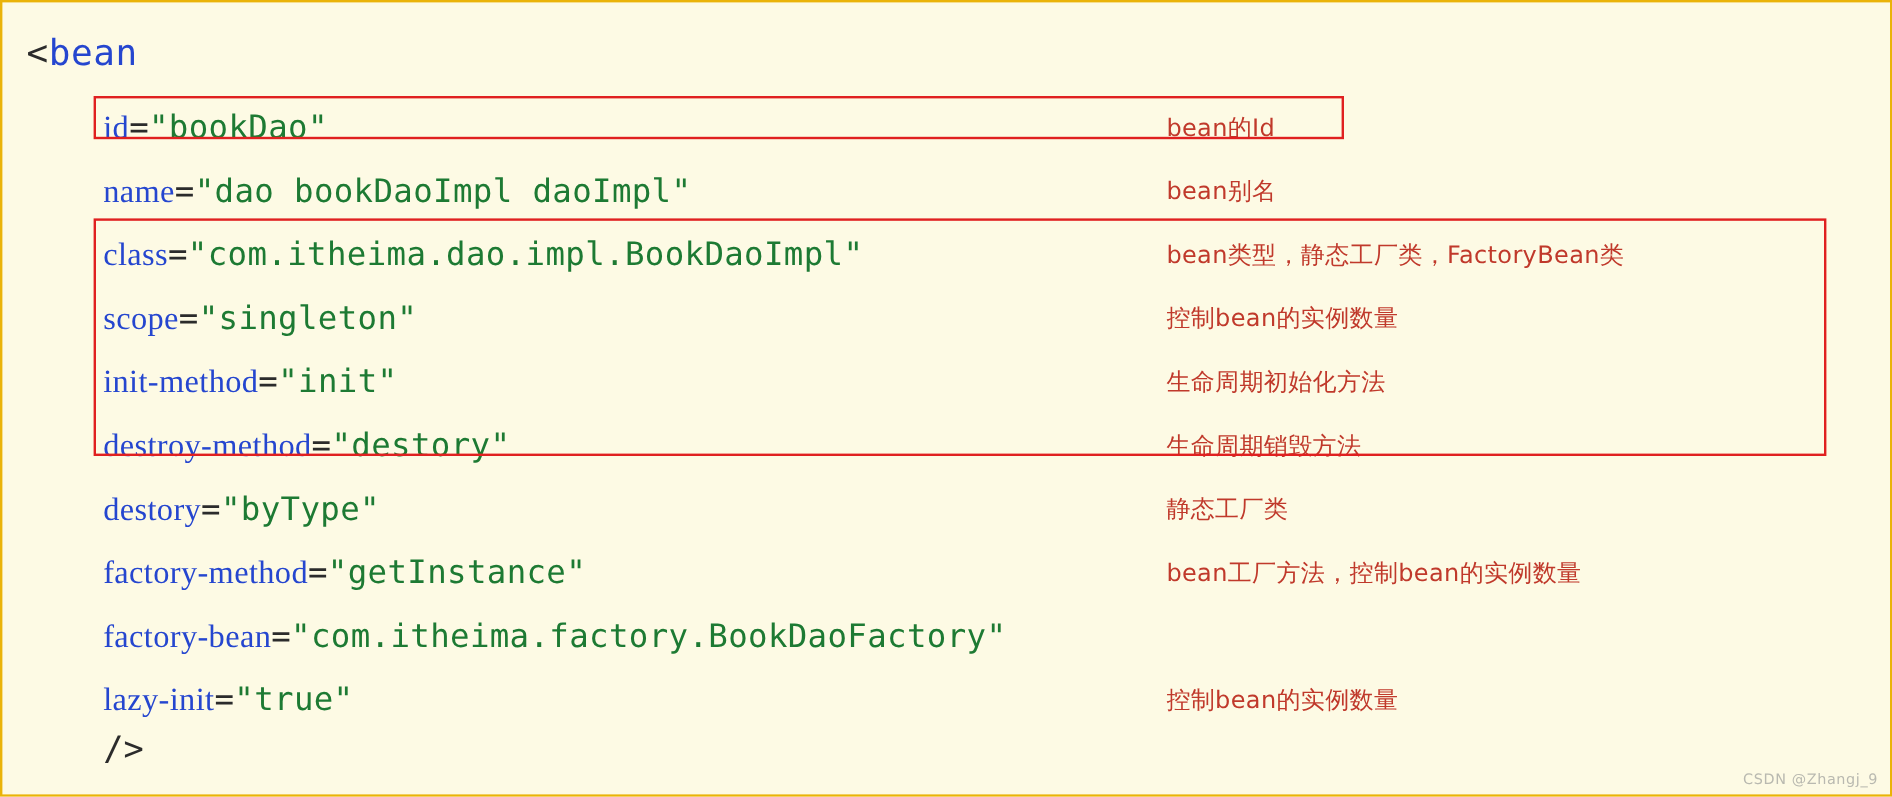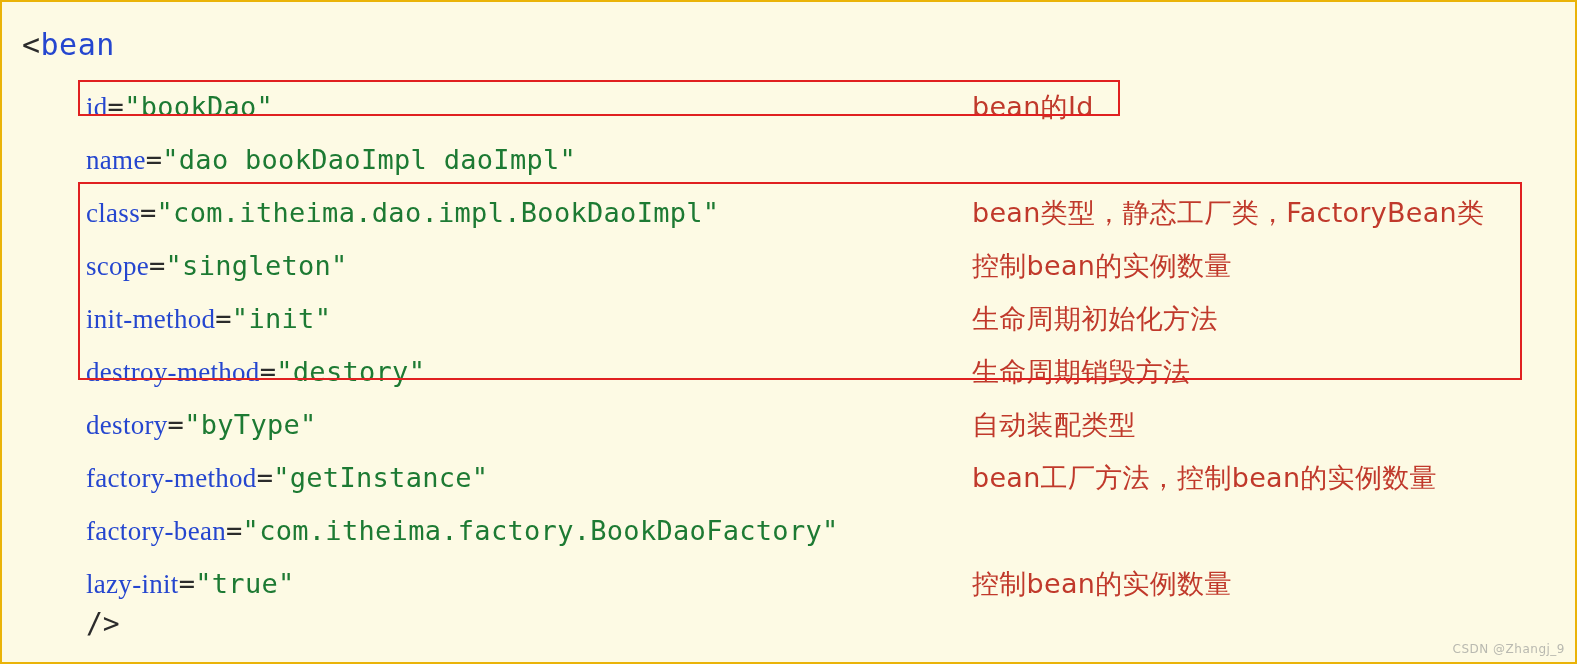--- a/index.html
+++ b/index.html
@@ -50,21 +50,21 @@
     letter-spacing: 0.3px;
   }
   .attr   { color: #2546cf; font-family: Liberation Serif, serif; }
   .eq     { color: #2b2b2b; }
   .val    { color: #1d7a33; }
 
   .note {
     position: absolute;
     left: 970px;
     top: 0;
-    font-size: 27px;
+    font-size: 20px;
     line-height: 53px;
     white-space: pre;
     color: #c0392b;
     font-family: "DejaVu Sans", sans-serif;
     letter-spacing: 0.3px;
   }
 
   
   .close-tag {
     position: absolute;
@@ -104,40 +104,41 @@
 
   <div class="root-tag"><span class="punc">&lt;</span><span class="tagname">bean</span></div>
 
   <div id="rows">
       <div class="row" style="top: 78px;">
         <div class="code"><span class="attr">id</span><span class="eq">=</span><span class="val">"bookDao"</span></div>
         <div class="note">bean的Id</div>
       </div>
       <div class="row" style="top: 131px;">
         <div class="code"><span class="attr">name</span><span class="eq">=</span><span class="val">"dao bookDaoImpl daoImpl"</span></div>
+        <div class="note">bean别名</div>
       </div>
       <div class="row" style="top: 184px;">
         <div class="code"><span class="attr">class</span><span class="eq">=</span><span class="val">"com.itheima.dao.impl.BookDaoImpl"</span></div>
         <div class="note">bean类型，静态工厂类，FactoryBean类</div>
       </div>
       <div class="row" style="top: 237px;">
         <div class="code"><span class="attr">scope</span><span class="eq">=</span><span class="val">"singleton"</span></div>
         <div class="note">控制bean的实例数量</div>
       </div>
       <div class="row" style="top: 290px;">
         <div class="code"><span class="attr">init-method</span><span class="eq">=</span><span class="val">"init"</span></div>
         <div class="note">生命周期初始化方法</div>
       </div>
       <div class="row" style="top: 343px;">
         <div class="code"><span class="attr">destroy-method</span><span class="eq">=</span><span class="val">"destory"</span></div>
         <div class="note">生命周期销毁方法</div>
       </div>
       <div class="row" style="top: 396px;">
         <div class="code"><span class="attr">destory</span><span class="eq">=</span><span class="val">"byType"</span></div>
-        <div class="note">自动装配类型</div>
+        <div class="note">静态工厂类</div>
       </div>
       <div class="row" style="top: 449px;">
         <div class="code"><span class="attr">factory-method</span><span class="eq">=</span><span class="val">"getInstance"</span></div>
         <div class="note">bean工厂方法，控制bean的实例数量</div>
       </div>
       <div class="row" style="top: 502px;">
         <div class="code"><span class="attr">factory-bean</span><span class="eq">=</span><span class="val">"com.itheima.factory.BookDaoFactory"</span></div>
       </div>
       <div class="row" style="top: 555px;">
         <div class="code"><span class="attr">lazy-init</span><span class="eq">=</span><span class="val">"true"</span></div>

